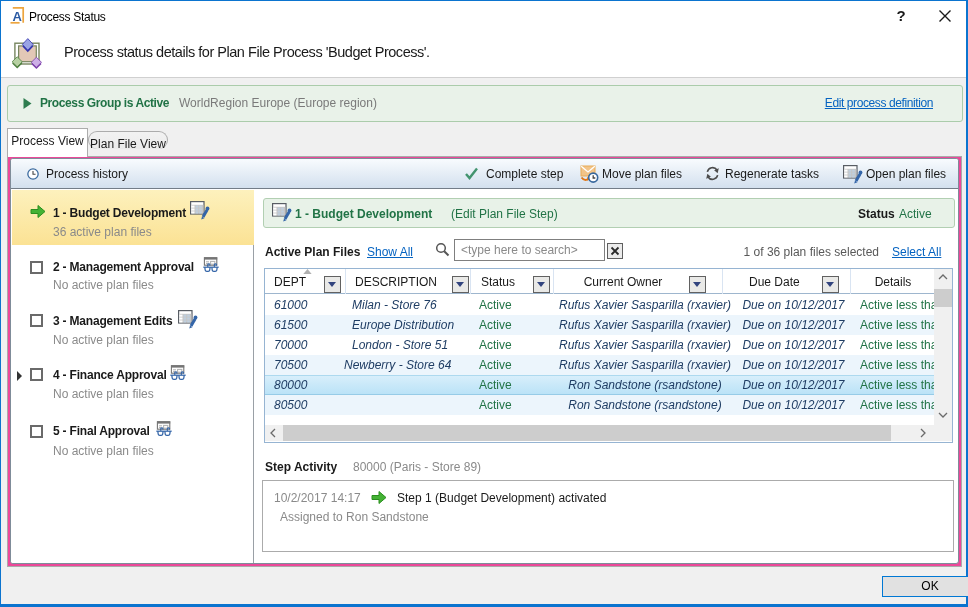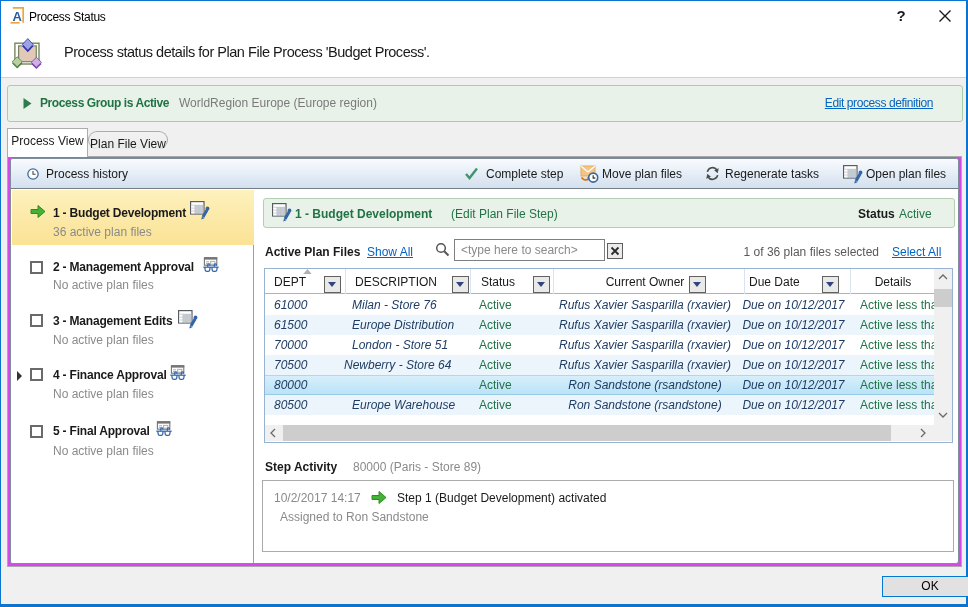--- a/index.html
+++ b/index.html
@@ -19,21 +19,21 @@
 #btn-help { left:893px; top:6px; width:14px; height:18px; font-size:15px; font-weight:600; color:#1a1a1a; text-align:center;}
 #hdr-text { left:63px; top:43px; font-size:14.5px; color:#1a1a1a; letter-spacing:-0.47px; }
 
 #banner { left:6px; top:84px; width:956px; height:37px; background:#e9f2e9; border:1px solid #abccab; border-radius:3px; }
 
 .tab { border:1px solid #acacac; border-bottom:none; }
 #tab1 { left:6px; top:127px; width:81px; height:29px; background:#fff; z-index:5; }
 #tab2 { left:87px; top:130px; width:80px; height:18px; background:linear-gradient(#f2f2f2,#ebebeb); z-index:3;border-radius:13px; }
 .tab span { display:block; text-align:center; margin-top:5px; }
 
-#page { left:6px; top:155px; width:955px; height:411px; background:#d946ef; border:1px solid #aaaaaa; z-index:4; }
+#page { left:6px; top:155px; width:955px; height:411px; background:#ec4899; border:1px solid #aaaaaa; z-index:4; }
 #panel { left:2px; top:1px; width:949px; height:406px; border:1px solid #7f8c99; border-radius:3px; background:#fff; overflow:hidden; }
 #phead { left:0; top:0; width:947px; height:30px; background:linear-gradient(#f8fbfe,#d3e0ee); border-bottom:1px solid #737d88; }
 
 #leftpane { left:0; top:31px; width:243px; height:373px; background:#fff; border-right:1px solid #9aa0a6; }
 .step-title { font-weight:bold; font-size:12px; color:#1a1a1a; position:absolute; left:42px; letter-spacing:-0.2px; line-height:14px; }
 .step-sub { font-size:12px; color:#8a8a8a; position:absolute; left:42px; line-height:14px; }
 .cb { position:absolute; left:19px; width:13px; height:13px; border:2px solid #6a6a6a; background:#fff; }
 
 #stepbanner { left:252px; top:39px; width:692px; height:30px; background:#e8f2e8; border:1px solid #b2cfb2; border-radius:3px; }
 #searchbox { left:443px; top:80px; width:151px; height:22px; border:1px solid #7f7f7f; background:#fff; color:#8a8a8a; line-height:20px; padding-left:6px; }
@@ -243,21 +243,21 @@
         <div class="abs" style="left:0;top:0;width:687px;height:25px;background:#fff;border-bottom:1px solid #9eb6ce">
           <div class="hdr-cell" style="left:0;width:81px">
               <span style="position:absolute;left:9px;top:6px">DEPT</span>
             </div>
           <div class="hdr-cell" style="left:82px;width:124px">
               <span style="position:absolute;left:8px;top:6px">DESCRIPTION</span>
             </div>
           <div class="hdr-cell" style="left:207px;width:82px">
               <span style="position:absolute;left:9px;top:6px">Status</span>
             </div>
-          <div class="hdr-cell" style="left:308px;width:172px">
+          <div class="hdr-cell" style="left:286px;width:172px">
               <span style="position:absolute;left:0;top:6px;width:144px;text-align:center">Current Owner</span>
             </div>
           <div class="hdr-cell" style="left:471px;width:115px">
               <span style="position:absolute;left:13px;top:6px">Due Date</span>
             </div>
           <div class="hdr-cell" style="left:587px;width:82px;border-right:none">
               <span style="position:absolute;left:0;top:6px;width:82px;text-align:center">Details</span>
             </div>
           <svg class="abs" style="left:38px;top:0px" width="9" height="5" viewBox="0 0 10 6">
               <path d="M5 0 L10 6 H0 Z" fill="#b0b0b0"></path>
@@ -304,21 +304,20 @@
   </div>
             <div class="row" style="top:80px;background:linear-gradient(#d9effb,#b9e2f7);box-shadow:inset 0 1px 0 #add9ef, inset 0 -1px 0 #96cbe7;">
     <div class="cell navy" style="left:9px;width:70px">80000</div>
     <div class="cell green" style="left:214px;width:74px">Active</div>
     <div class="cell navy" style="left:290px;width:180px;text-align:center">Ron Sandstone (rsandstone)</div>
     <div class="cell navy" style="left:471px;width:115px;text-align:center">Due on 10/12/2017</div>
     <div class="cell green" style="left:595px;width:74px">Active less than</div>
   </div>
             <div class="row" style="top:100px;background:#ecf5fc;">
     <div class="cell navy" style="left:9px;width:70px">80500</div>
-    <div class="cell navy" style="left:87px;width:118px">Europe Warehouse</div>
     <div class="cell green" style="left:214px;width:74px">Active</div>
     <div class="cell navy" style="left:290px;width:180px;text-align:center">Ron Sandstone (rsandstone)</div>
     <div class="cell navy" style="left:471px;width:115px;text-align:center">Due on 10/12/2017</div>
     <div class="cell green" style="left:595px;width:74px">Active less than</div>
   </div>
           </div>
 
         <div class="abs sb-track" style="left:669px;top:0;width:18px;height:156px">
           <div class="abs" style="left:0;top:20px;width:18px;height:18px;background:#cdcdcd"></div>
           <svg class="abs" style="left:4px;top:5px" width="10" height="6" viewBox="0 0 10 6">

